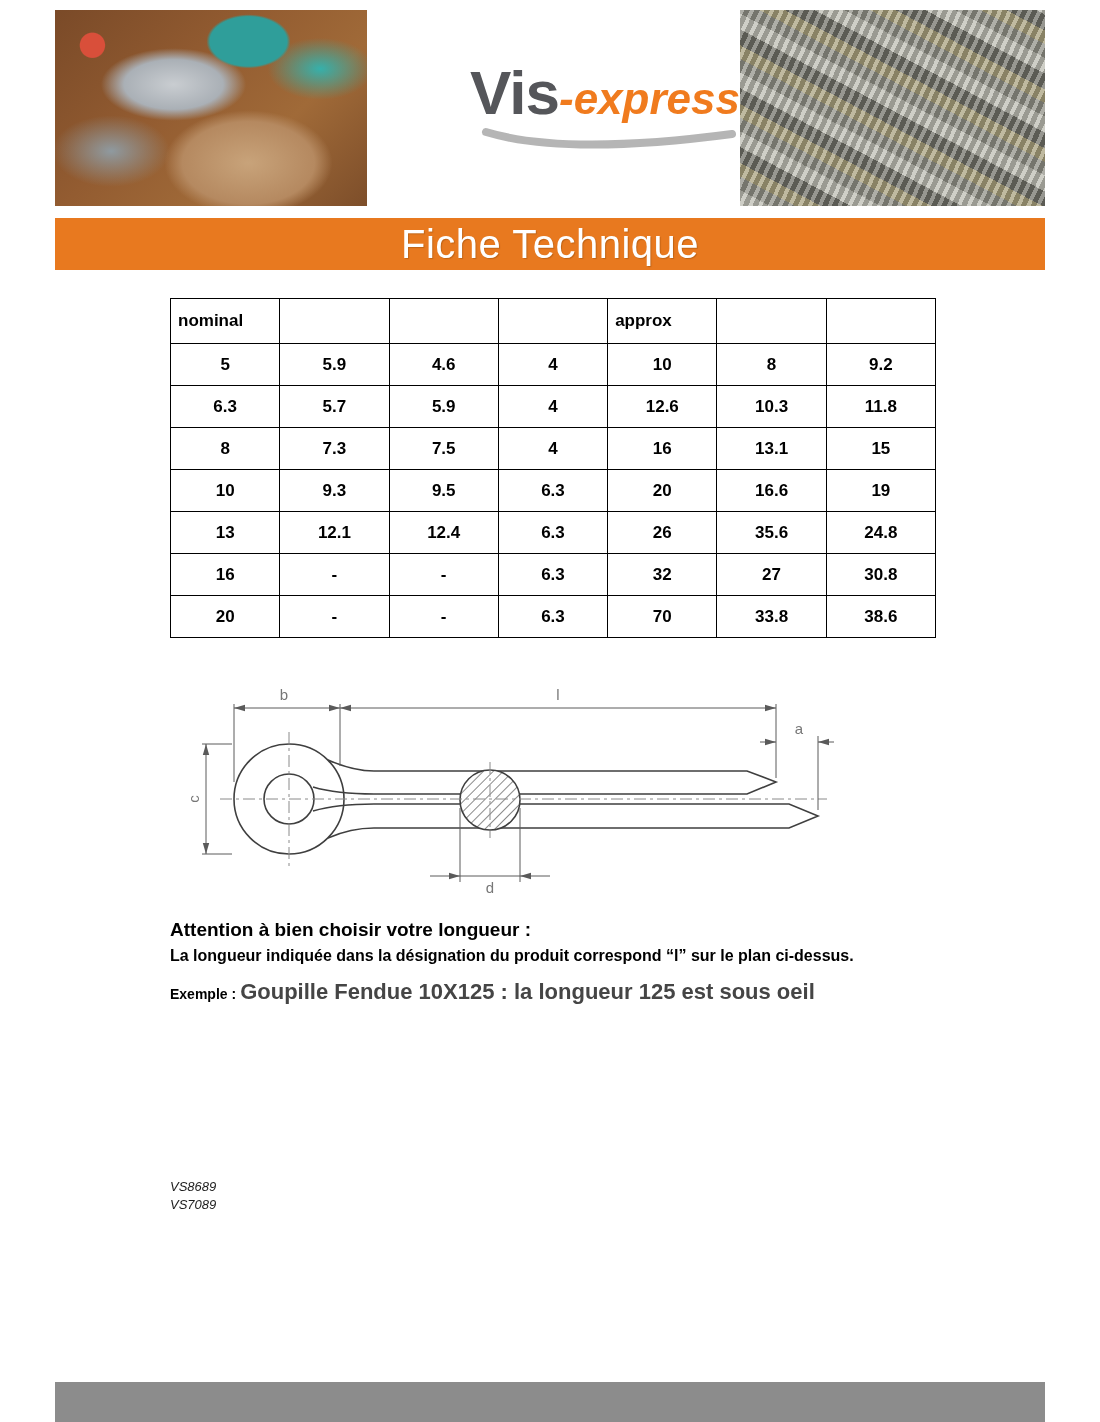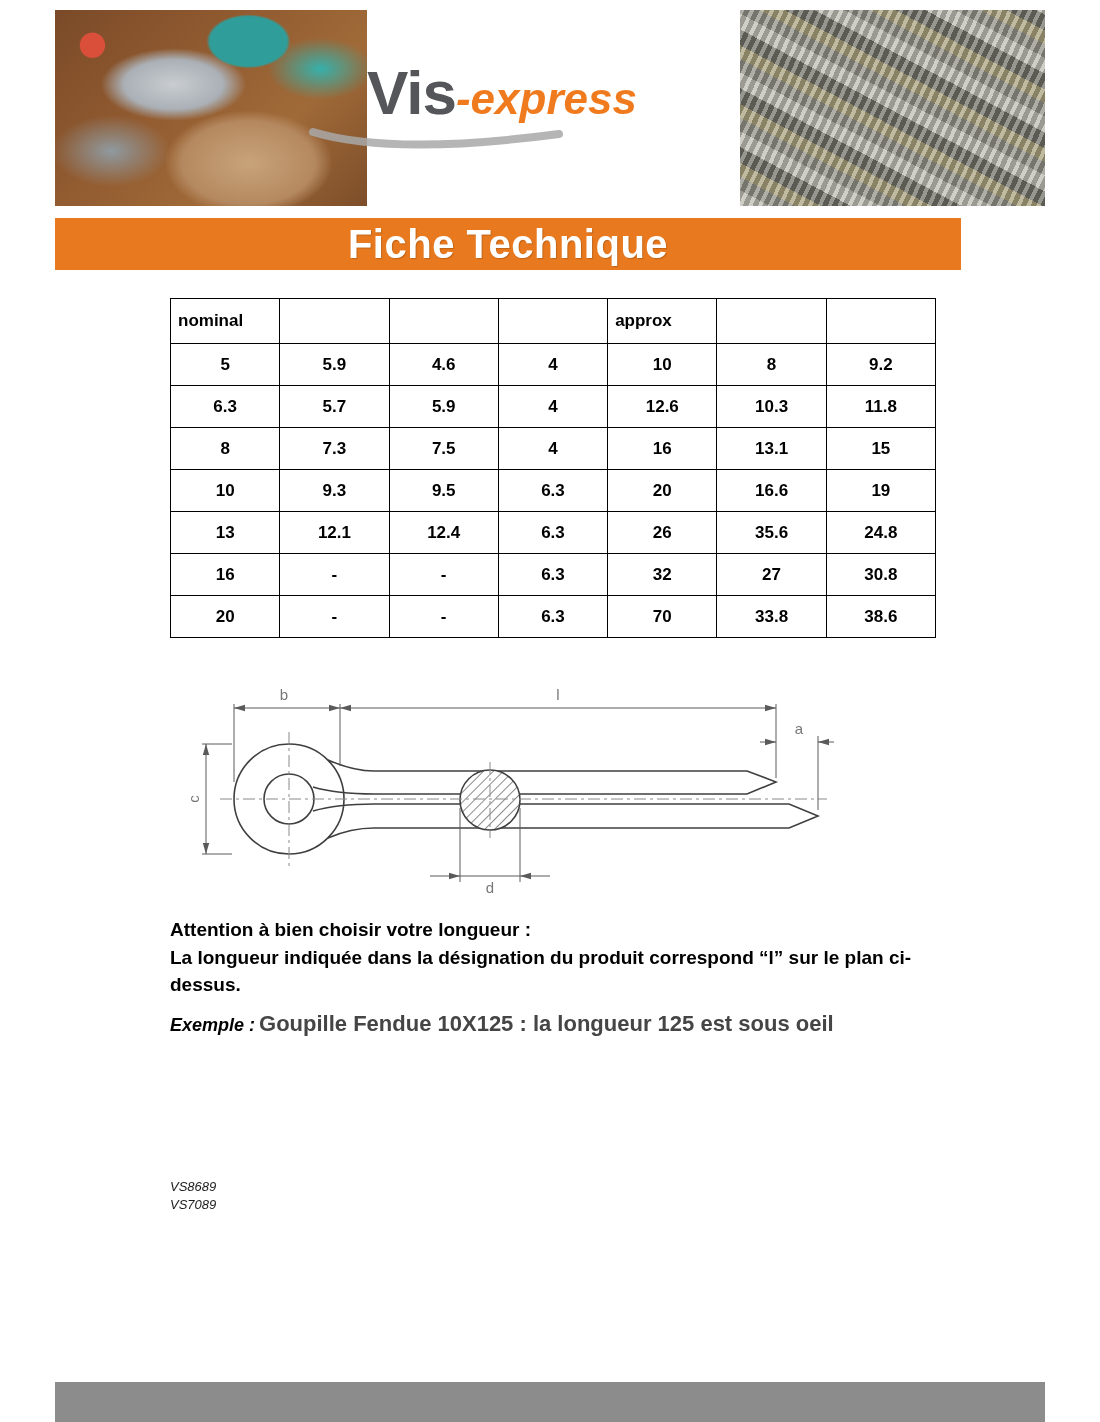--- a/index.html
+++ b/index.html
@@ -22,53 +22,53 @@
   }
   .photo-right {
     left:740px; width:305px;
     background:
       repeating-linear-gradient(115deg, rgba(255,255,255,0.28) 0 4px, rgba(0,0,0,0.18) 4px 9px),
       repeating-linear-gradient(28deg, #bcbcb2 0 14px, #8f8f85 14px 26px, #a79f7b 26px 38px, #6f6f66 38px 52px),
       linear-gradient(180deg, #9a9a92, #7c7c72);
   }
   .logo-area {
     position:absolute; left:367px; top:10px; width:373px; height:196px;
-    display:flex; flex-direction:column; align-items:flex-start; justify-content:center;
+    display:flex; flex-direction:column; align-items:flex-end; justify-content:center;
   }
   .logo-line { white-space:nowrap; line-height:1; }
   .logo-vis { font-size:62px; font-weight:bold; color:#55565a; letter-spacing:-1px; }
   .logo-express { font-size:44px; font-weight:bold; font-style:italic; color:#f07b1e; }
   .swoosh { margin-top:2px; margin-left:-60px; }
 
   .orange-banner {
-    position:absolute; left:55px; top:218px; width:906px; height:52px;
+    position:absolute; left:55px; top:218px; width:990px; height:52px;
     background:#e8791f; color:#ffffff;
     display:flex; align-items:center; justify-content:center;
-    font-size:40px; font-weight:bold; letter-spacing:0.5px;
+    font-size:40px; font-weight:normal; letter-spacing:0.5px;
     text-shadow:1px 1px 1px rgba(120,60,0,0.35);
   }
 
   
   .table-wrap { position:absolute; left:170px; top:298px; }
   .spec-table { border-collapse:collapse; width:766px; table-layout:fixed; }
   .spec-table th, .spec-table td {
     border:1.5px solid #000; height:42px; font-size:17px; font-weight:bold;
     text-align:center; color:#000; padding:0; overflow:hidden;
   }
   .spec-table th { text-align:left; padding-left:7px; height:45px;margin-top:40px; }
 
   
   .diagram-wrap { position:absolute; left:172px; top:686px; width:662px; height:222px; }
 
   
   .notes { position:absolute; left:170px; top:916px; width:785px; color:#000; }
   .note-title { font-size:19px; font-weight:bold; line-height:1.45; }
-  .note-body  { font-size:19px; font-weight:bold; line-height:1.45; }
+  .note-body  { font-size:16px; font-weight:bold; line-height:1.45; }
   .note-example { margin-top:12px; }
-  .example-label { font-size:18px; font-weight:bold;font-style:italic; }
+  .example-label { font-size:14px; font-weight:bold; }
   .example-text { font-size:22px; font-weight:bold; color:#454545; margin-left:4px; }
 
   
   .refs { position:absolute; left:170px; top:1178px; font-size:13px; font-style:italic; color:#1c1c1c; line-height:1.4; }
   .footer-bar { position:absolute; left:55px; top:1382px; width:990px; height:40px; background:#8c8c8c; }
 </style>
 </head>
 <body>
 
 <div class="page">

